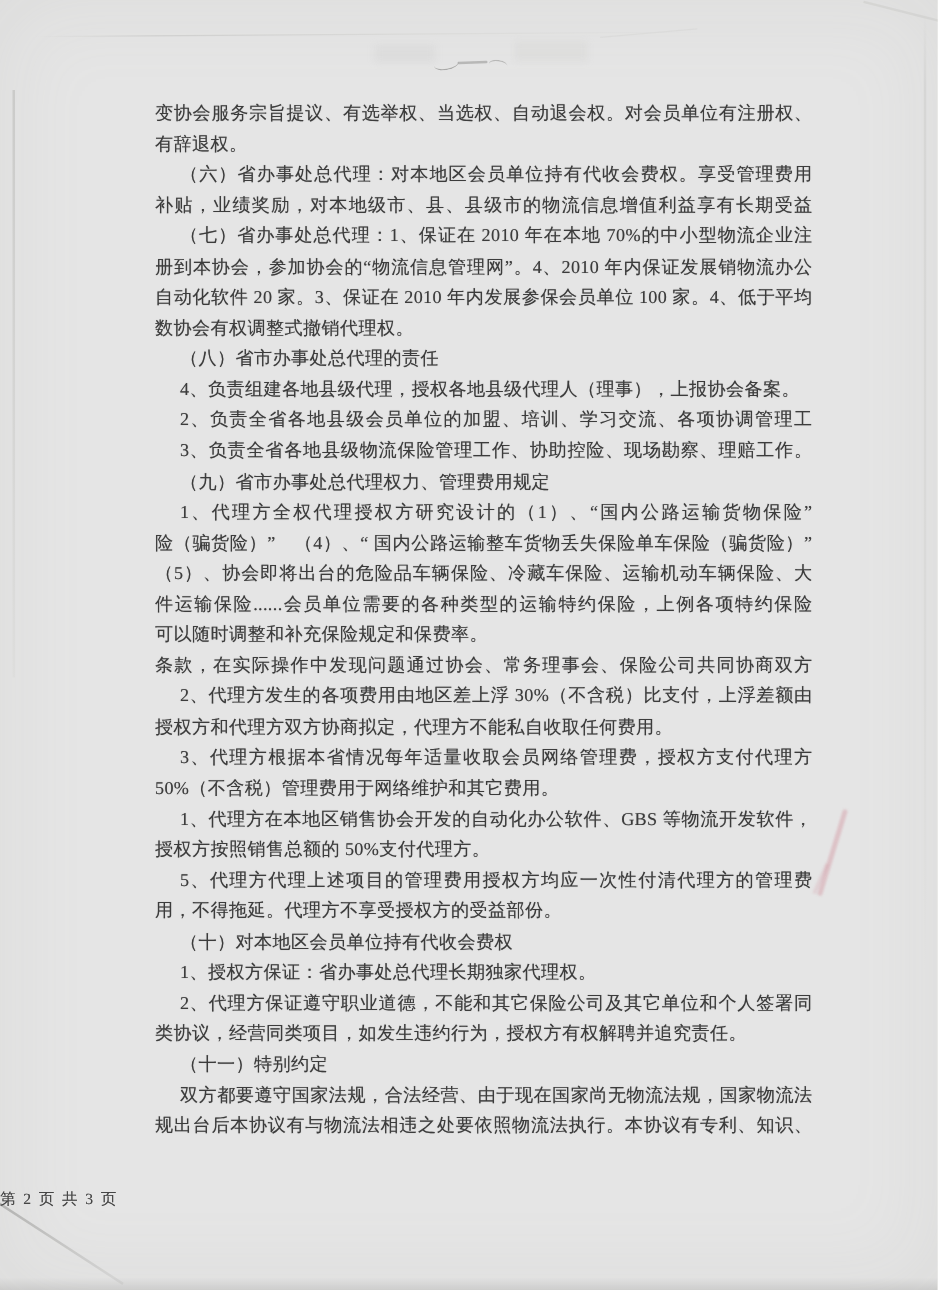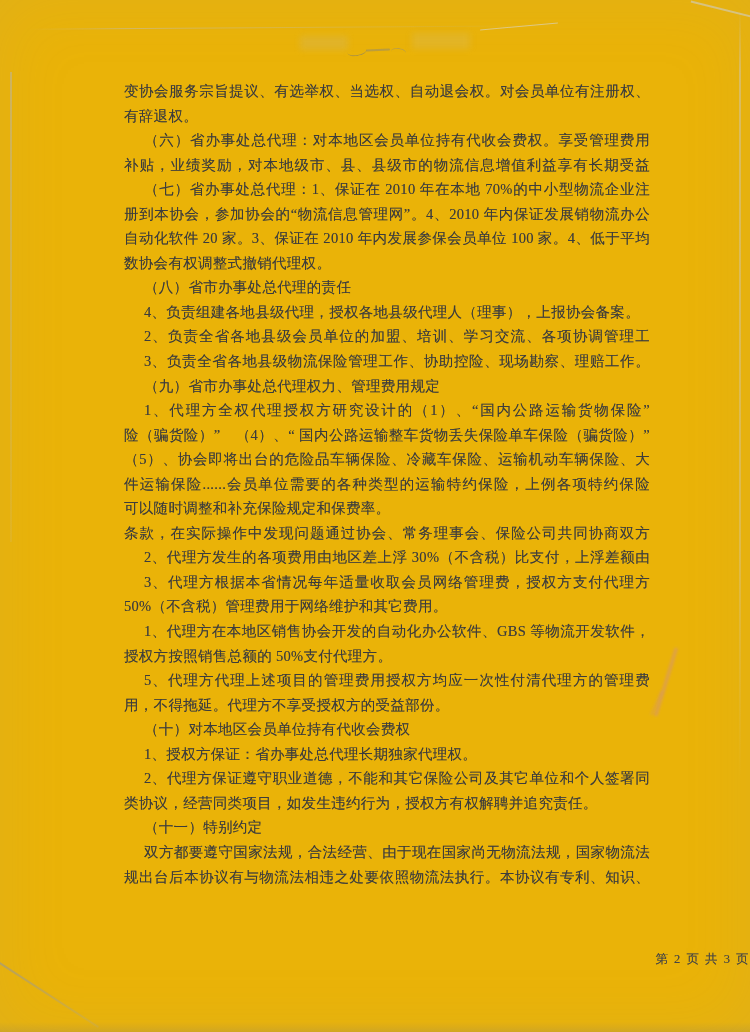--- a/index.html
+++ b/index.html
@@ -1,30 +1,30 @@
 <!DOCTYPE html>
 <html><head>
 <meta charset="utf-8">
 <style>
   html,body{margin:0;padding:0;width:750px;height:1032px;background:#fbfbfa;}
   .page{
-    position:absolute;inset:0;overflow:hidden;background:#eab308;
+    position:absolute;inset:0;overflow:hidden;background:#e5e5e5;
     box-shadow:inset 0 0 70px rgba(160,160,152,.12);
     font-family:"Liberation Serif","DejaVu Serif",serif;
   }
   .doc{position:absolute;left:124px;top:79px;width:526px;color:#3c3c3c;}
   .ln{
     height:24.55px;line-height:24.55px;font-size:14.5px;overflow:hidden;
     letter-spacing:.3px;white-space:normal;
     text-shadow:0 0 .6px rgba(70,70,70,.55);
   }
   .j{text-align:justify;text-align-last:justify;}
   .ind{padding-left:20px;}
   .footer{
-    position:absolute;left:0;right:0;top:951px;text-align:right;
+    position:absolute;left:0;right:0;top:951px;text-align:left;
     font-size:12.5px;color:#454545;letter-spacing:1.5px;
     text-shadow:0 0 .5px rgba(70,70,70,.5);
   }
   .art{position:absolute;pointer-events:none;}
   .edge-top{left:28px;top:27px;width:536px;height:1px;transform:rotate(-.4deg);
     background:linear-gradient(to right,rgba(190,190,188,0),rgba(190,190,188,.5) 18%,rgba(190,190,188,.22) 62%,rgba(190,190,188,0));}
   .edge-right{left:739px;top:10px;width:2px;height:770px;
     background:linear-gradient(to bottom,rgba(200,200,198,0),rgba(200,200,198,.45) 8%,rgba(205,205,203,.32) 70%,rgba(205,205,203,0));}
   .edge-left{left:10px;top:72px;width:1.5px;height:470px;
     background:linear-gradient(to bottom,rgba(180,180,178,.5),rgba(190,190,188,.12));}
@@ -76,20 +76,21 @@
     <div class="ln j ind">2、负责全省各地县级会员单位的加盟、培训、学习交流、各项协调管理工作。</div>
     <div class="ln j ind">3、负责全省各地县级物流保险管理工作、协助控险、现场勘察、理赔工作。</div>
     <div class="ln ind">（九）省市办事处总代理权力、管理费用规定</div>
     <div class="ln j ind">1、代理方全权代理授权方研究设计的（1）、“国内公路运输货物保险”</div>
     <div class="ln j">险（骗货险）”　（4）、“ 国内公路运输整车货物丢失保险单车保险（骗货险）”</div>
     <div class="ln j">（5）、协会即将出台的危险品车辆保险、冷藏车保险、运输机动车辆保险、大</div>
     <div class="ln j">件运输保险......会员单位需要的各种类型的运输特约保险，上例各项特约保险</div>
     <div class="ln">可以随时调整和补充保险规定和保费率。</div>
     <div class="ln j">条款，在实际操作中发现问题通过协会、常务理事会、保险公司共同协商双方</div>
     <div class="ln j ind">2、代理方发生的各项费用由地区差上浮 30%（不含税）比支付，上浮差额由</div>
+    <div class="ln">授权方和代理方双方协商拟定，代理方不能私自收取任何费用。</div>
     <div class="ln j ind">3、代理方根据本省情况每年适量收取会员网络管理费，授权方支付代理方</div>
     <div class="ln">50%（不含税）管理费用于网络维护和其它费用。</div>
     <div class="ln j ind">1、代理方在本地区销售协会开发的自动化办公软件、GBS 等物流开发软件，</div>
     <div class="ln">授权方按照销售总额的 50%支付代理方。</div>
     <div class="ln j ind">5、代理方代理上述项目的管理费用授权方均应一次性付清代理方的管理费</div>
     <div class="ln">用，不得拖延。代理方不享受授权方的受益部份。</div>
     <div class="ln ind">（十）对本地区会员单位持有代收会费权</div>
     <div class="ln ind">1、授权方保证：省办事处总代理长期独家代理权。</div>
     <div class="ln j ind">2、代理方保证遵守职业道德，不能和其它保险公司及其它单位和个人签署同</div>
     <div class="ln">类协议，经营同类项目，如发生违约行为，授权方有权解聘并追究责任。</div>

